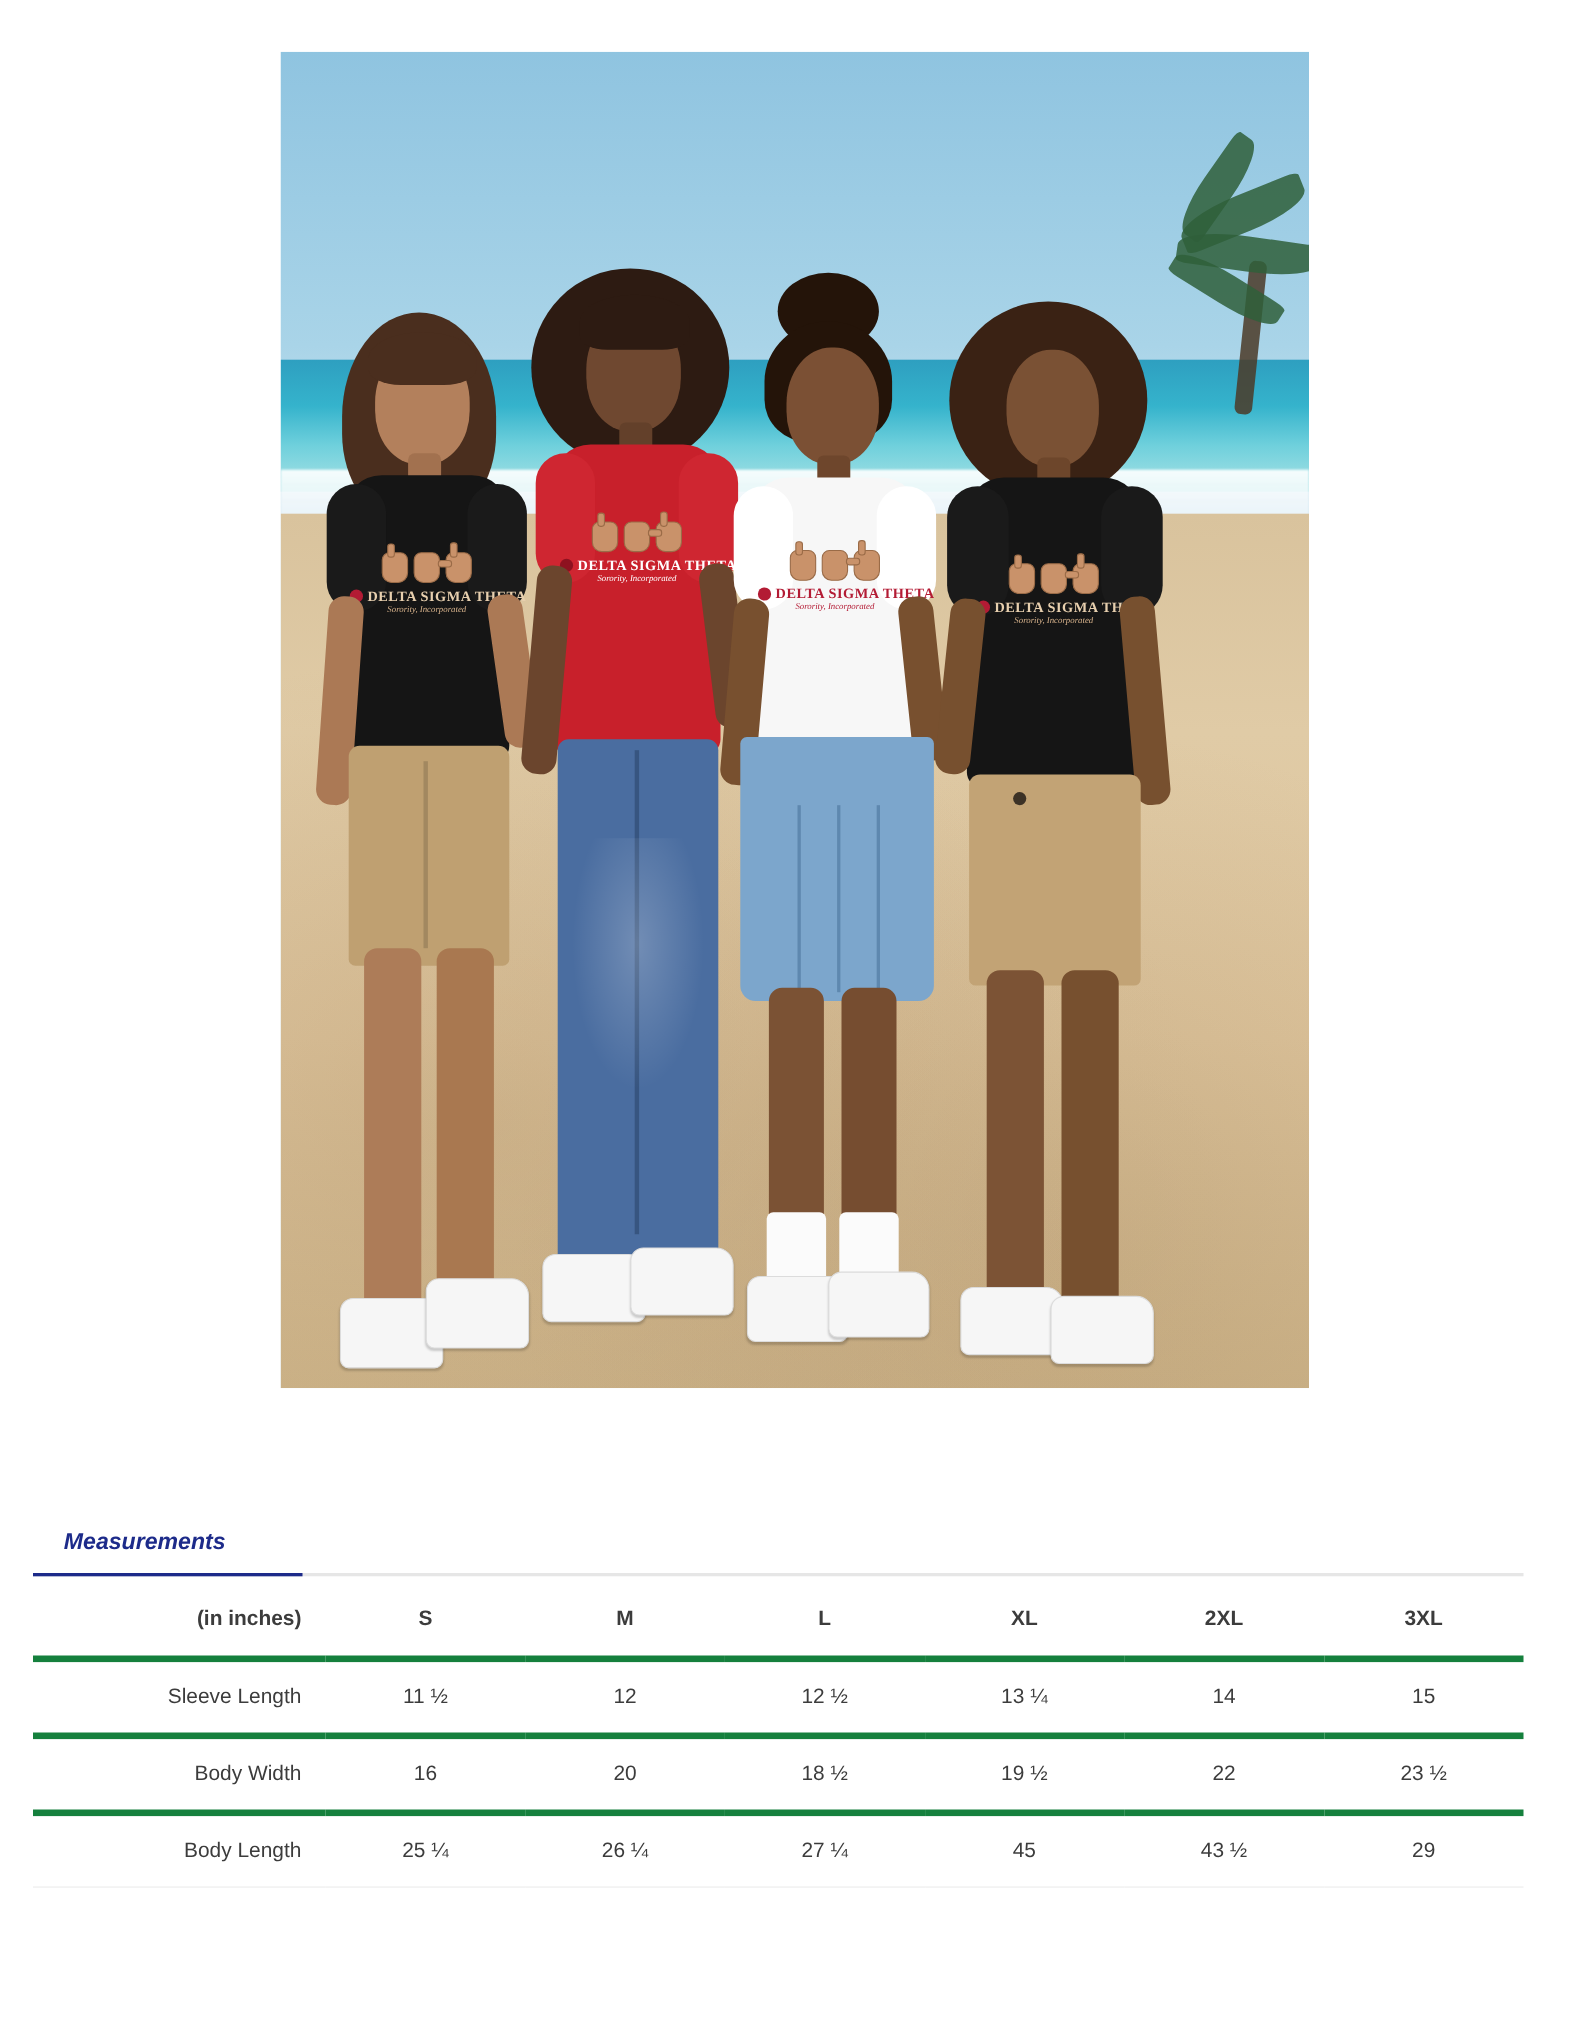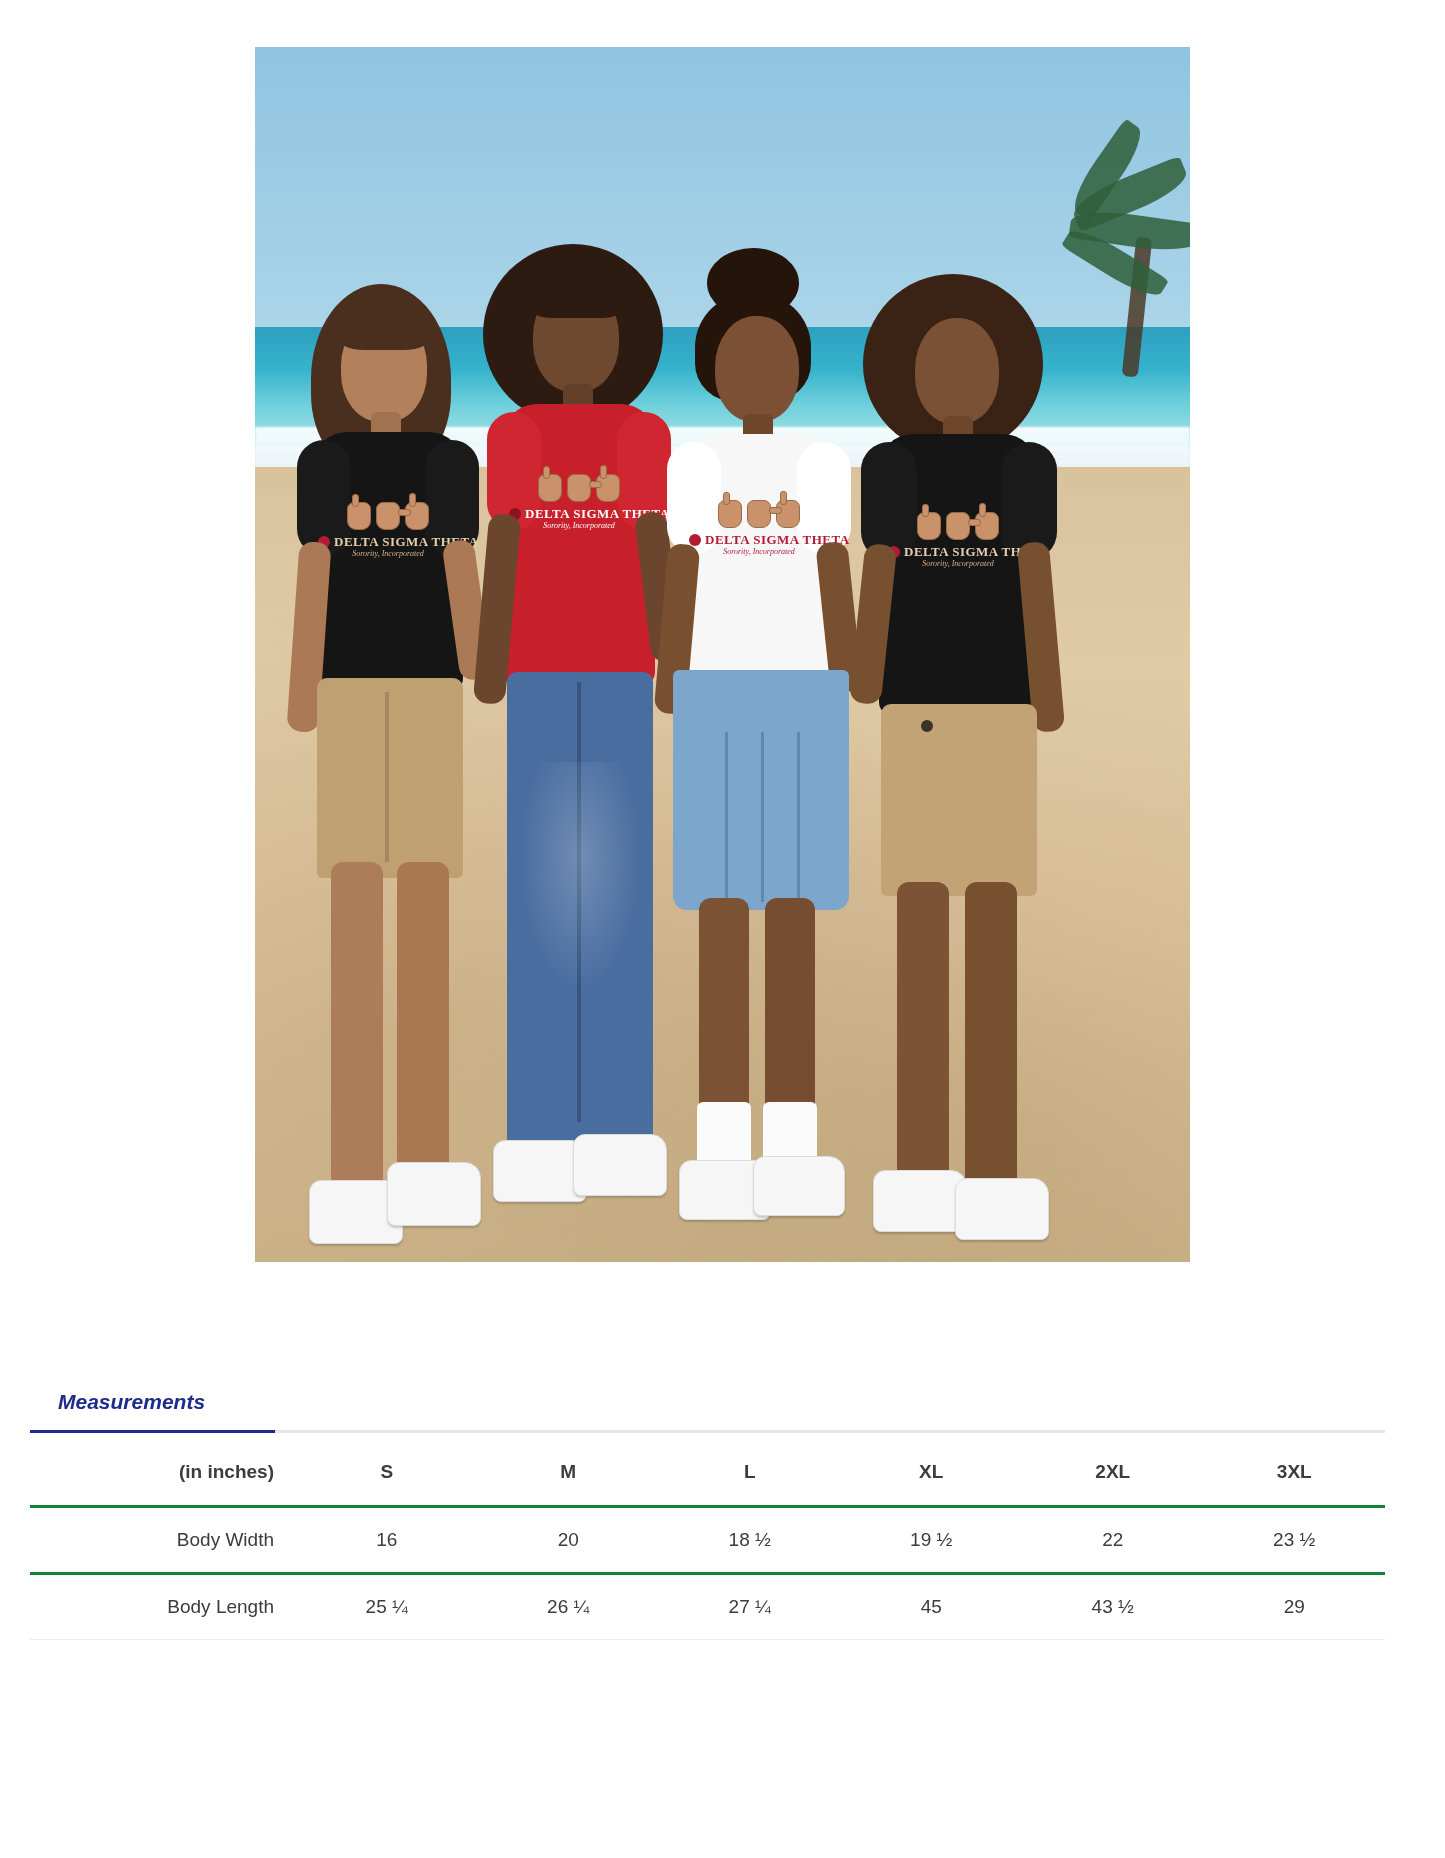--- a/index.html
+++ b/index.html
@@ -244,21 +244,21 @@
     border-collapse: collapse;
     width: 1355px;
     margin-top: 0;
   }
   table.size-table th,
   table.size-table td {
     font-size: 19px;
     color: #3c3c3c;
     text-align: center;
     padding: 21px 4px;
-    border-bottom: 3px solid #15803d;
+    border-bottom: 6px solid #15803d;
     font-weight: normal;
   }
   table.size-table thead th {
     font-weight: bold;
     padding-top: 28px;
     padding-bottom: 22px;
   }
   table.size-table th.rowhead,
   table.size-table td.rowhead {
     text-align: right;
@@ -435,20 +435,29 @@
           <th class="rowhead">(in inches)</th>
           <th>S</th>
           <th>M</th>
           <th>L</th>
           <th>XL</th>
           <th>2XL</th>
           <th>3XL</th>
         </tr>
       </thead>
       <tbody>
+        <tr>
+          <td class="rowhead">Sleeve Length</td>
+          <td>11 ½</td>
+          <td>12</td>
+          <td>12 ½</td>
+          <td>13 ¼</td>
+          <td>14</td>
+          <td>15</td>
+        </tr>
         <tr>
           <td class="rowhead">Body Width</td>
           <td>16</td>
           <td>20</td>
           <td>18 ½</td>
           <td>19 ½</td>
           <td>22</td>
           <td>23 ½</td>
         </tr>
         <tr>

